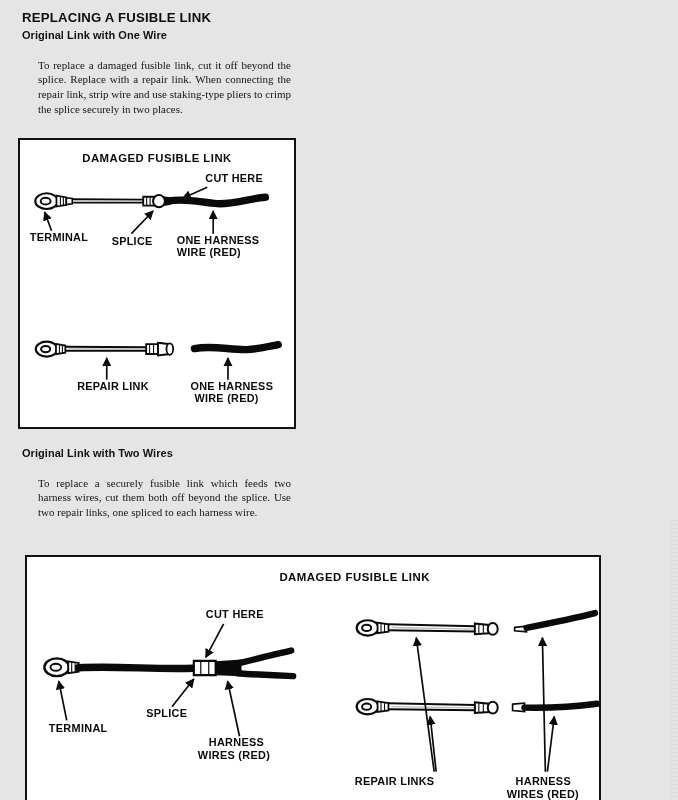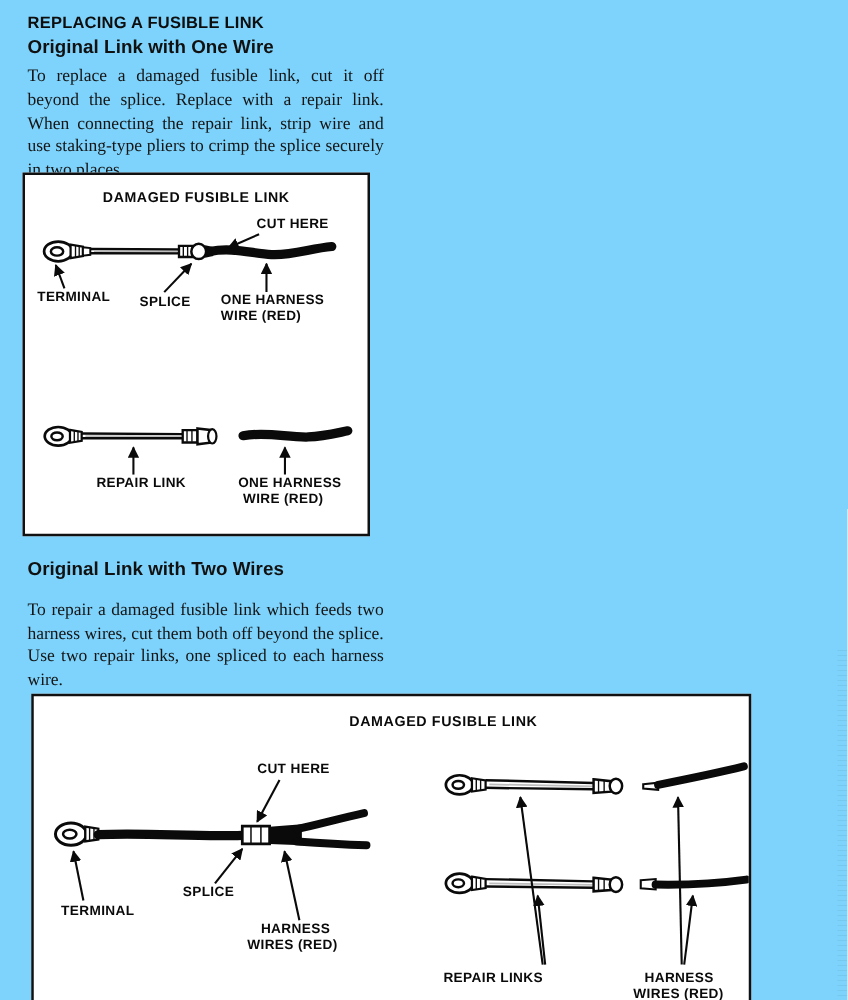--- a/index.html
+++ b/index.html
@@ -12,21 +12,21 @@
     height: 800px;
     position: relative;
     font-family: "Liberation Sans", sans-serif;
     color: #000000;
     overflow: hidden;
   }
 
   .page {
     position: absolute;
     inset: 0;
-    background: #7dd3fc;
+    background: #e5e5e5;
   }
 
   
   .text-col {
     position: absolute;
     left: 22px;
     top: 10px;
     width: 285px;
   }
 
@@ -36,34 +36,34 @@
     font-size: 13.2px;
     letter-spacing: 0.2px;
     color: #0d0d0d;
     margin: 0 0 4px 0;
     line-height: 1.15;
   }
 
   .heading-sub {
     font-family: "Liberation Sans", sans-serif;
     font-weight: bold;
-    font-size: 15px;
+    font-size: 11px;
     letter-spacing: 0.05px;
     color: #111111;
     margin: 0 0 7px 0;
     line-height: 1.15;
   }
 
   .body-par {
     font-family: "Liberation Serif", serif;
-    font-size: 14px;
+    font-size: 11px;
     line-height: 1.33;
     text-align: justify;
     color: #141414;
-    margin: 0;
+    margin: 16px;
   }
 
   .section-two {
     position: absolute;
     left: 22px;
     top: 447px;
     width: 285px;
   }
   .section-two .heading-sub { margin-bottom: 16px; }
 
@@ -203,21 +203,21 @@
       <line x1="88" y1="243" x2="88" y2="221" stroke="#0a0a0a" stroke-width="1.7" marker-end="url(#ah1)"></line>
 
       <text class="fig-label" x="173" y="253">ONE HARNESS</text>
       <text class="fig-label" x="177" y="266">WIRE (RED)</text>
       <line x1="211" y1="243" x2="211" y2="221" stroke="#0a0a0a" stroke-width="1.7" marker-end="url(#ah1)"></line>
     </svg>
   </div>
 
   <div class="section-two">
     <h2 class="heading-sub">Original Link with Two Wires</h2>
-    <p class="body-par">To repair a damaged fusible link which feeds two harness wires, cut them both off beyond the splice. Use two repair links, one spliced to each harness wire.</p>
+    <p class="body-par">To replace a securely fusible link which feeds two harness wires, cut them both off beyond the splice. Use two repair links, one spliced to each harness wire.</p>
   </div>
 
   <div class="fig-box" id="fig-two">
     <svg viewBox="0 0 576 260" preserveAspectRatio="none">
       <defs>
         <marker id="ah2" viewBox="0 0 10 10" refX="9" refY="5" markerWidth="5.5" markerHeight="5.5" orient="auto-start-reverse">
           <path d="M 0 0 L 10 5 L 0 10 z" fill="#0a0a0a"></path>
         </marker>
       </defs>
 

